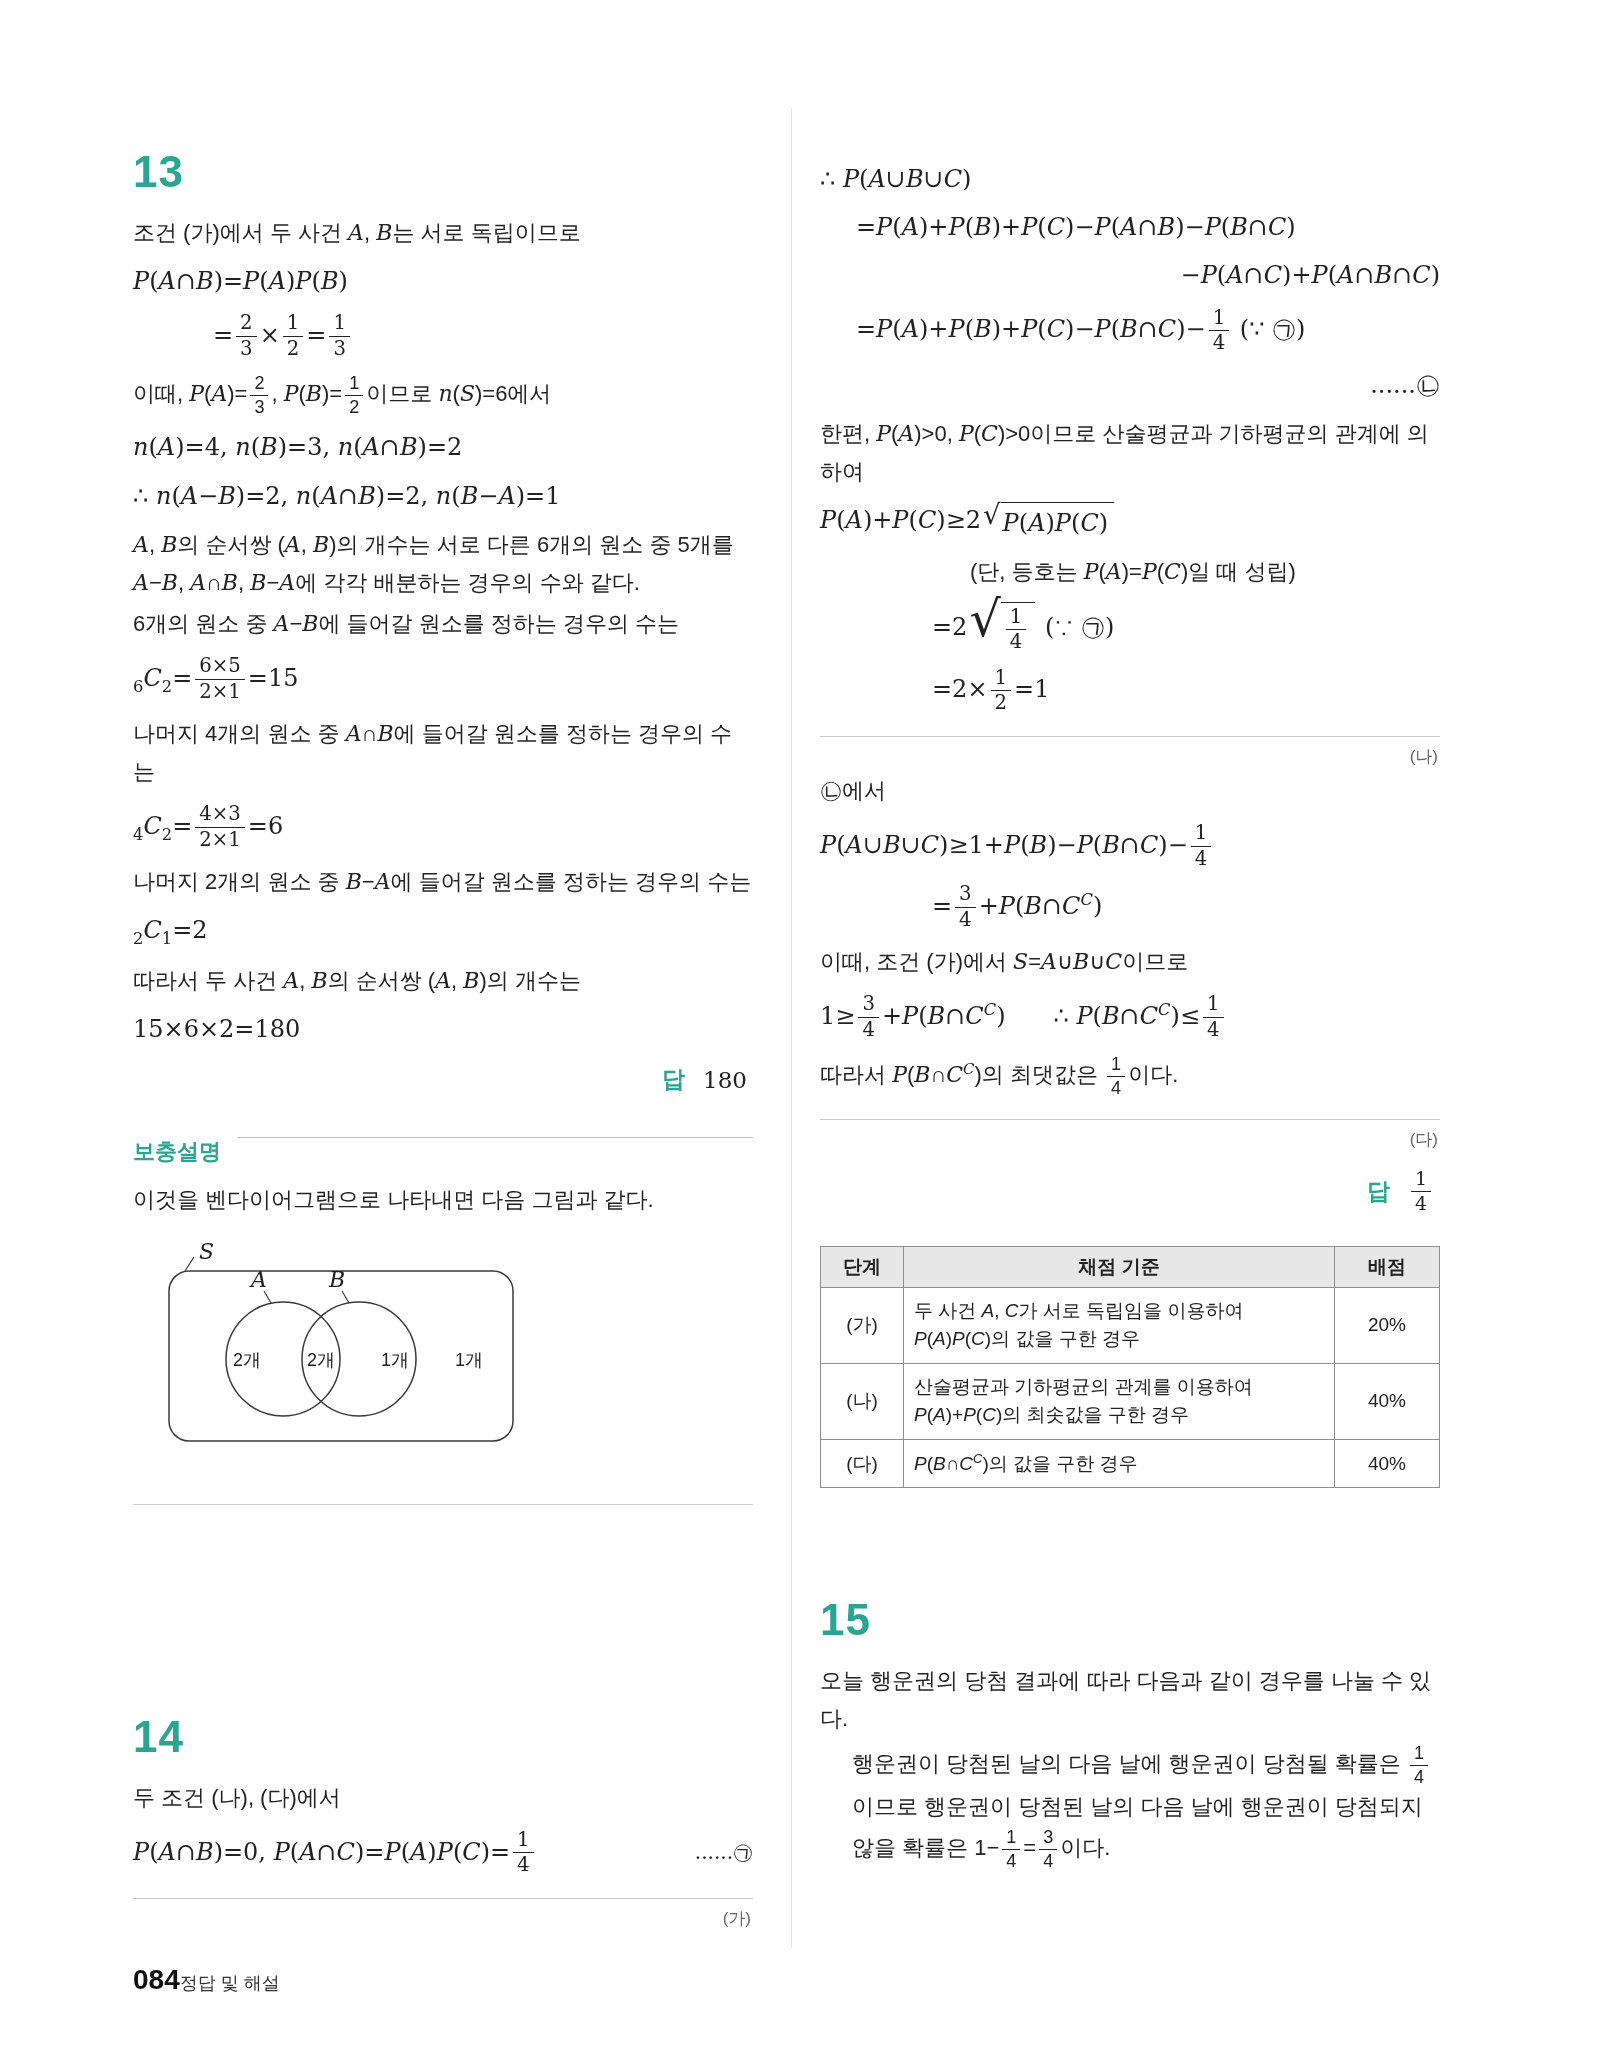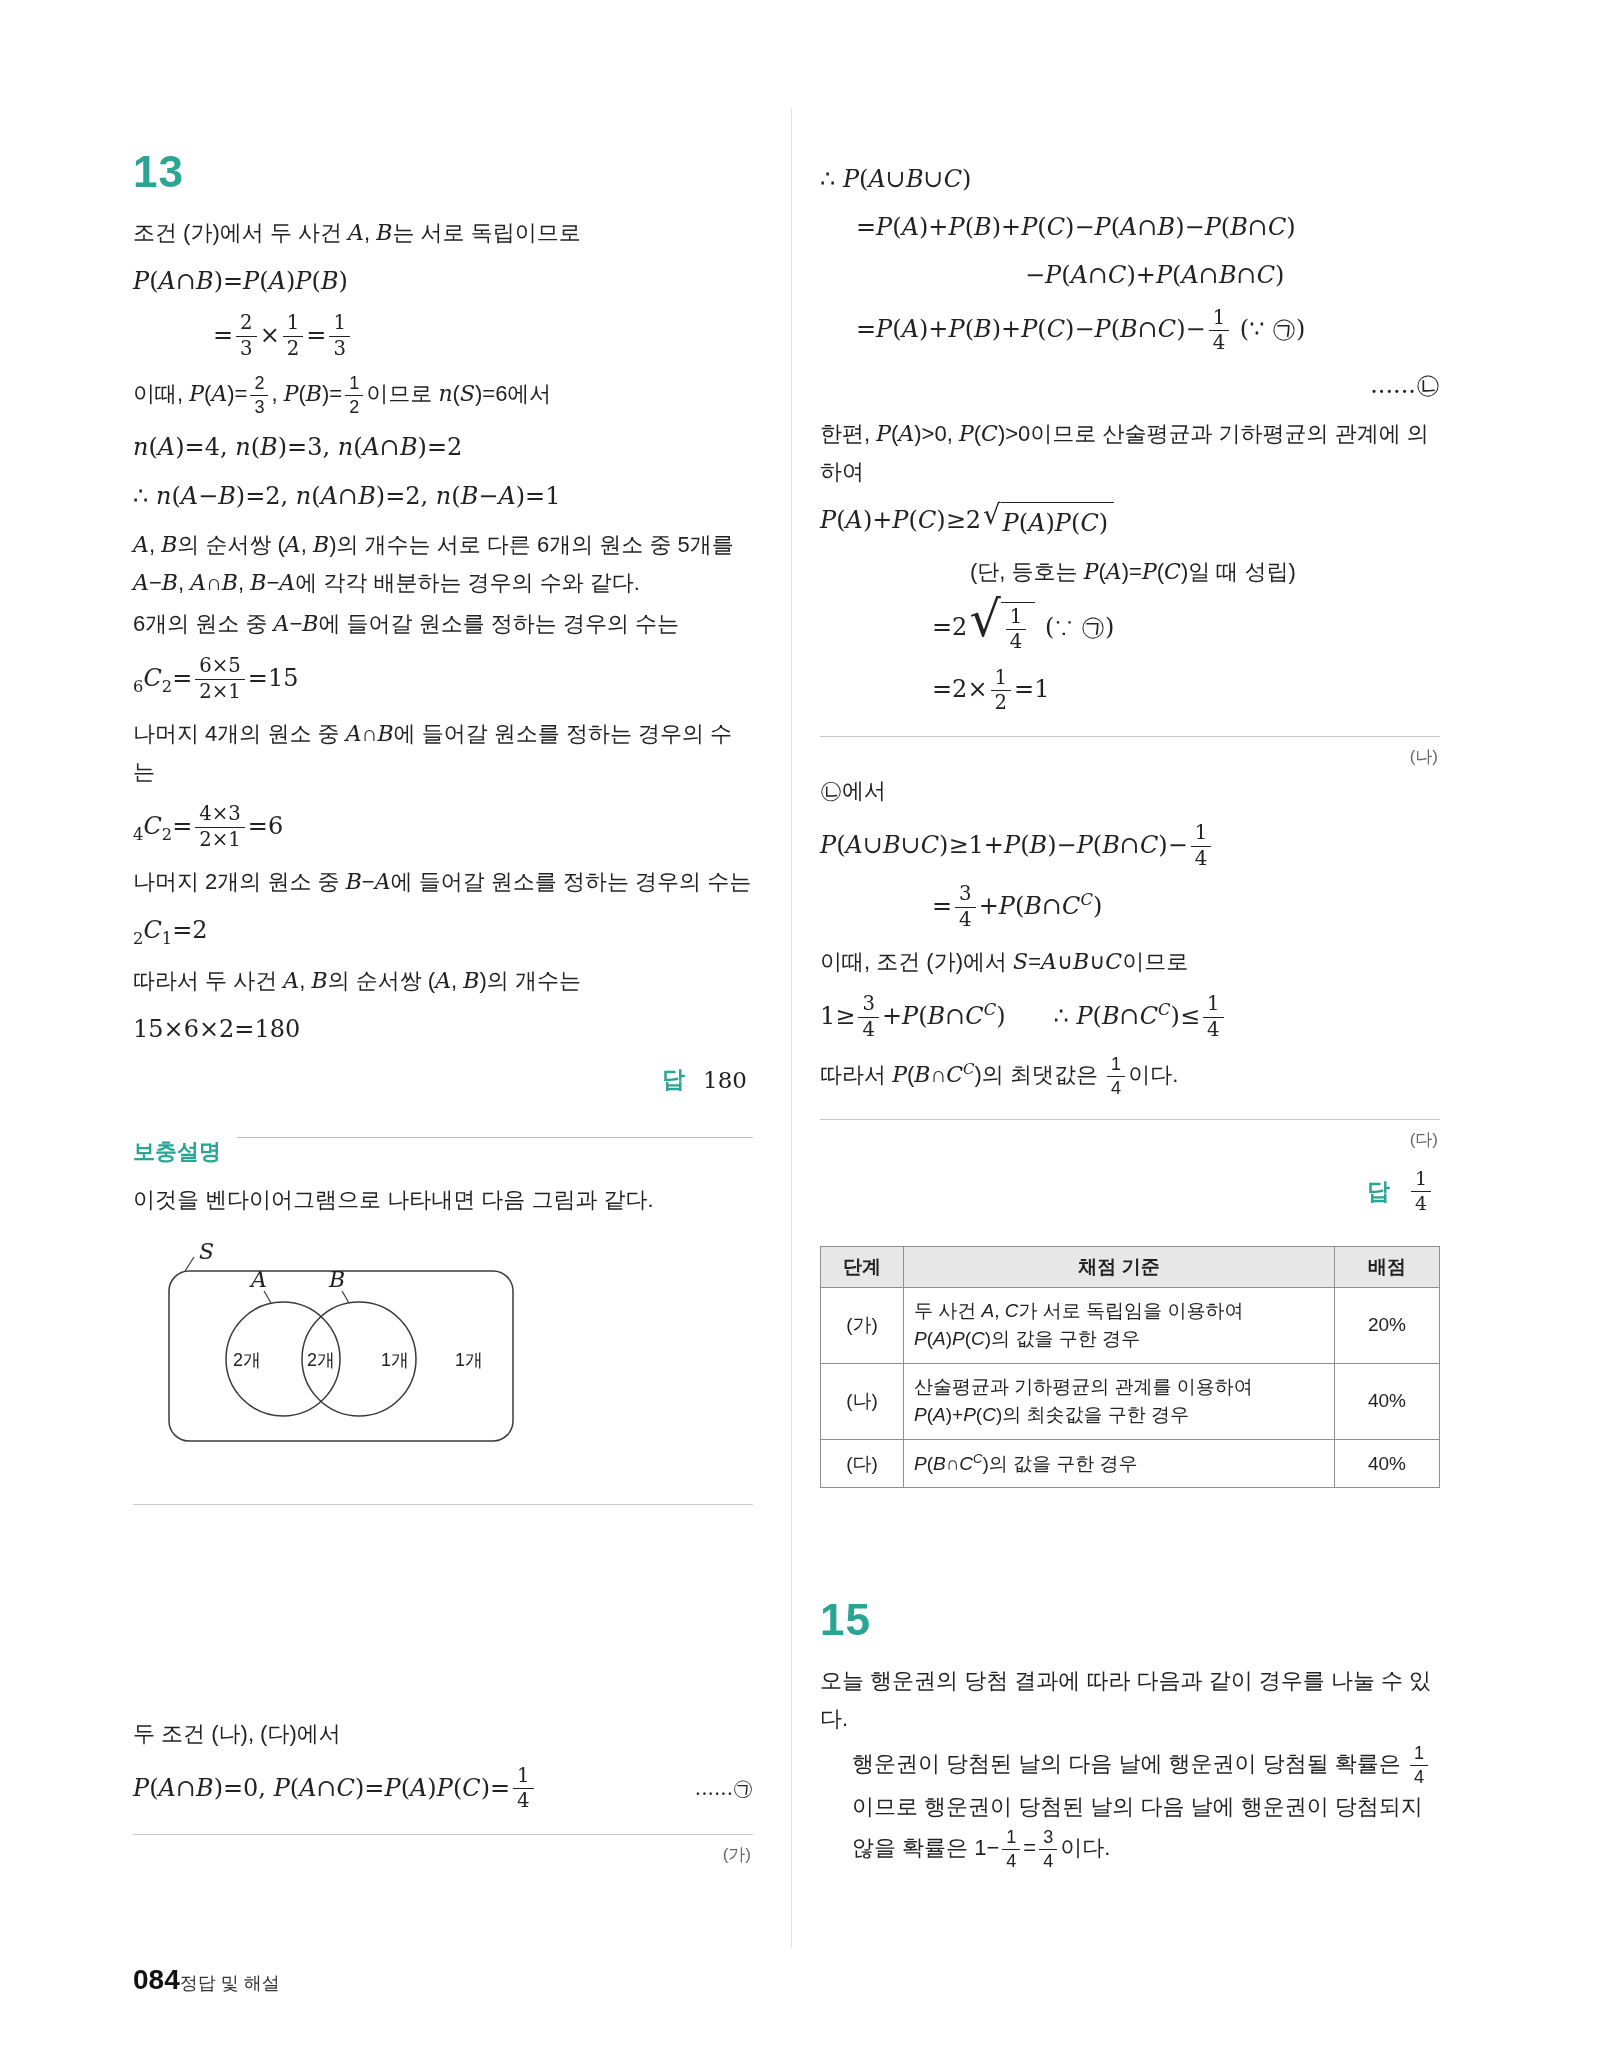--- a/index.html
+++ b/index.html
@@ -20,21 +20,21 @@
   .line{line-height:1.72;margin:4px 0;white-space:pre-wrap;}
   .line.formula{
     font-family:"DejaVu Serif","Liberation Serif",serif;
     font-size:24px;line-height:1.55;margin:11px 0;
   }
   .line i{font-family:"DejaVu Serif","Liberation Serif",serif;}
   .ind1{padding-left:36px;}
   .ind2{padding-left:80px;}
   .ind3{padding-left:112px;}
   .ind4{padding-left:150px;}
-  .ind5{padding-left:205px;}
+  .ind5{padding-left:205px;text-align:right;}
   .ind-i{padding-left:32px;}
   .right-align{text-align:right;font-size:20px;}
   .line.has-ref{display:flex;justify-content:space-between;align-items:center;}
   .ref{font-size:20px;color:#222;font-family:"DejaVu Serif","Liberation Serif",serif;white-space:nowrap;margin-left:12px;}
 
   
   .frac{display:inline-flex;flex-direction:column;align-items:center;vertical-align:middle;
         font-size:0.82em;line-height:1.25;margin:0 3px;text-align:center;}
   .frac .fn{border-bottom:1.4px solid currentColor;padding:0 4px;}
   .frac .fd{padding:0 4px;}
@@ -132,20 +132,21 @@
           <text x="160" y="127" text-anchor="middle" class="region-label">2개</text>
           <text x="234" y="127" text-anchor="middle" class="region-label">1개</text>
           <text x="308" y="127" text-anchor="middle" class="region-label">1개</text>
         </svg>
       </div>
     </section>
 
     <div class="divider"></div>
 
     <section class="p14-section">
+      <h2 class="prob-num">14</h2>
       <div>
           <div class="line body"><span class="line-main">두 조건 (나), (다)에서</span></div>
           <div class="line formula has-ref"><span class="line-main"><i>P</i>(<i>A</i>∩<i>B</i>)=0, <i>P</i>(<i>A</i>∩<i>C</i>)=<i>P</i>(<i>A</i>)<i>P</i>(<i>C</i>)=<span class="frac"><span class="fn">1</span><span class="fd">4</span></span></span><span class="ref">......㉠</span></div>
         </div>
       <div class="step-rule">
         <span class="step-label">(가)</span>
       </div>
     </section>
   </div>
 

